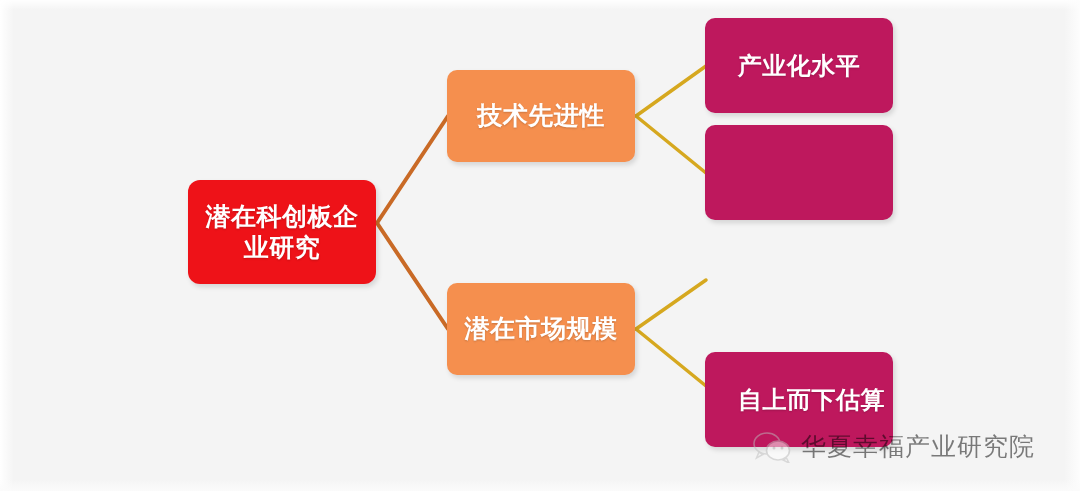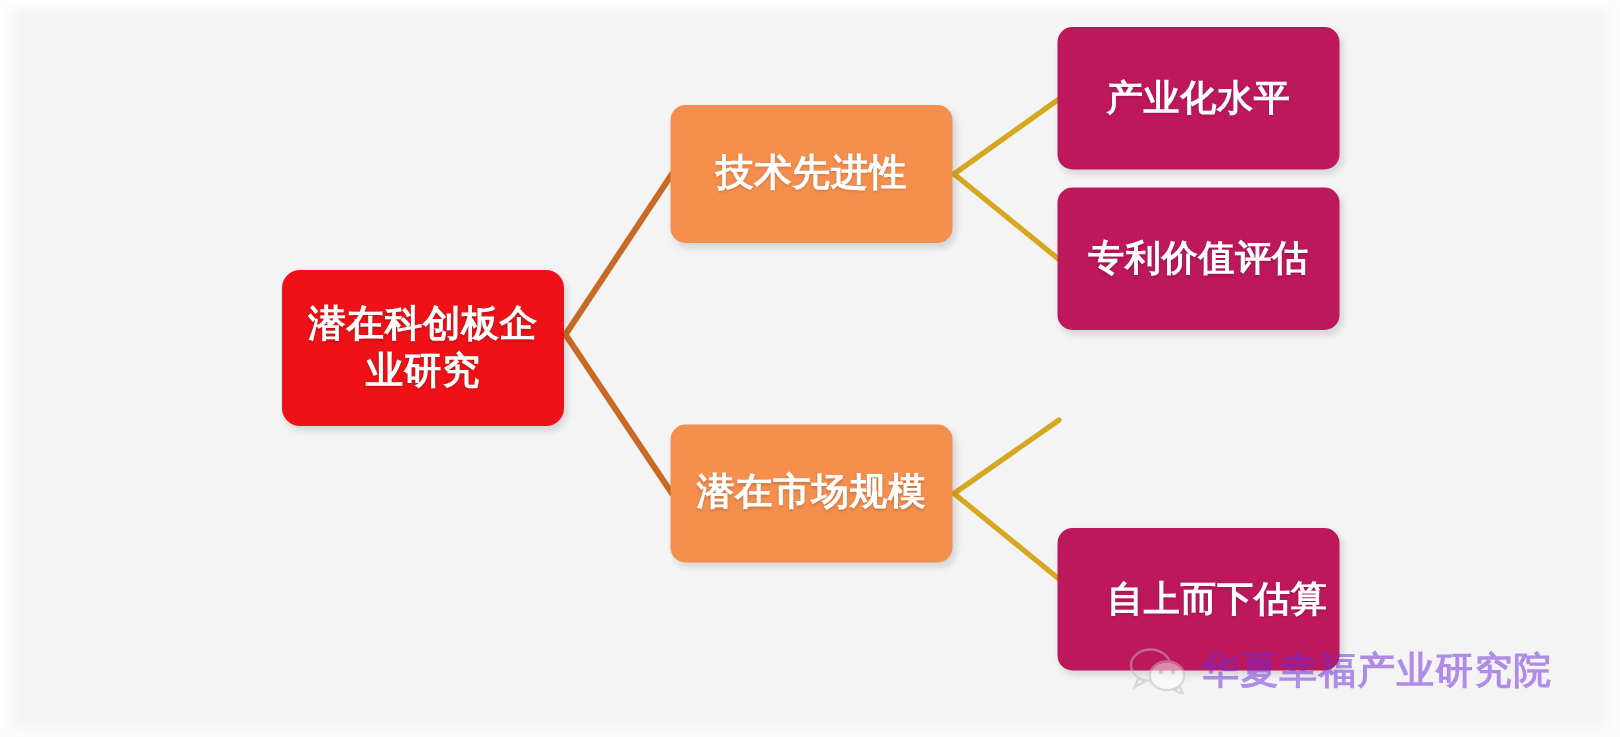--- a/index.html
+++ b/index.html
@@ -119,24 +119,24 @@
     position: absolute;
     left: 752px;
     top: 430px;
     display: flex;
     align-items: center;
     gap: 9px;
     opacity: 0.5;
   }
   #watermark-text {
     font-size: 25px;
-    color: #6d28d9;
+    color: #000000;
     letter-spacing: 1px;
     white-space: nowrap;
-    font-weight: 700;
+    font-weight: 400;
   }
   #wechat-icon { display: block; }
 </style>
 </head>
 <body>
 
 <div id="canvas">
 
   <div id="page-edge-top"></div>
   <div id="page-edge-left"></div>
@@ -167,21 +167,20 @@
   </div>
 
   <div class="node node-leaf" id="node-leaf-0">
     <span class="node-label">
       <span class="leaf-line">产业化水平</span>
     </span>
   </div>
 
   <div class="node node-leaf" id="node-leaf-1">
     <span class="node-label">
-      <span class="leaf-line">专利价值评估</span>
     </span>
   </div>
 
 
   <div class="node node-leaf" id="node-leaf-3">
     <span class="node-label">
       <span class="leaf-line">自上而下估算</span>
     </span>
   </div>
 

